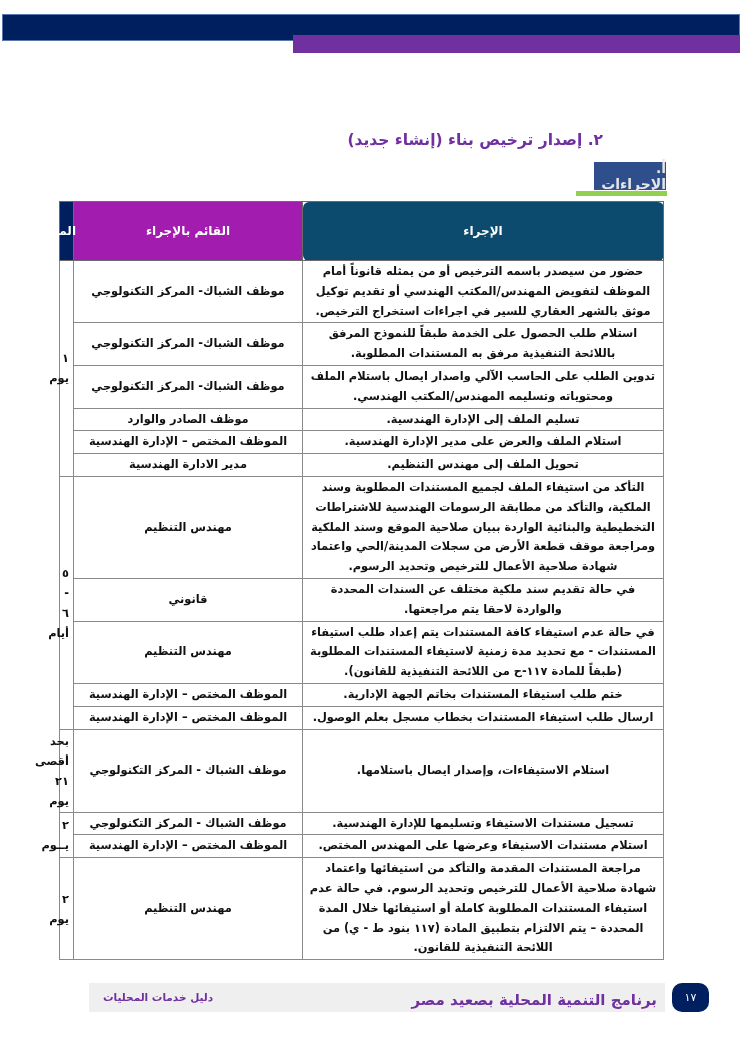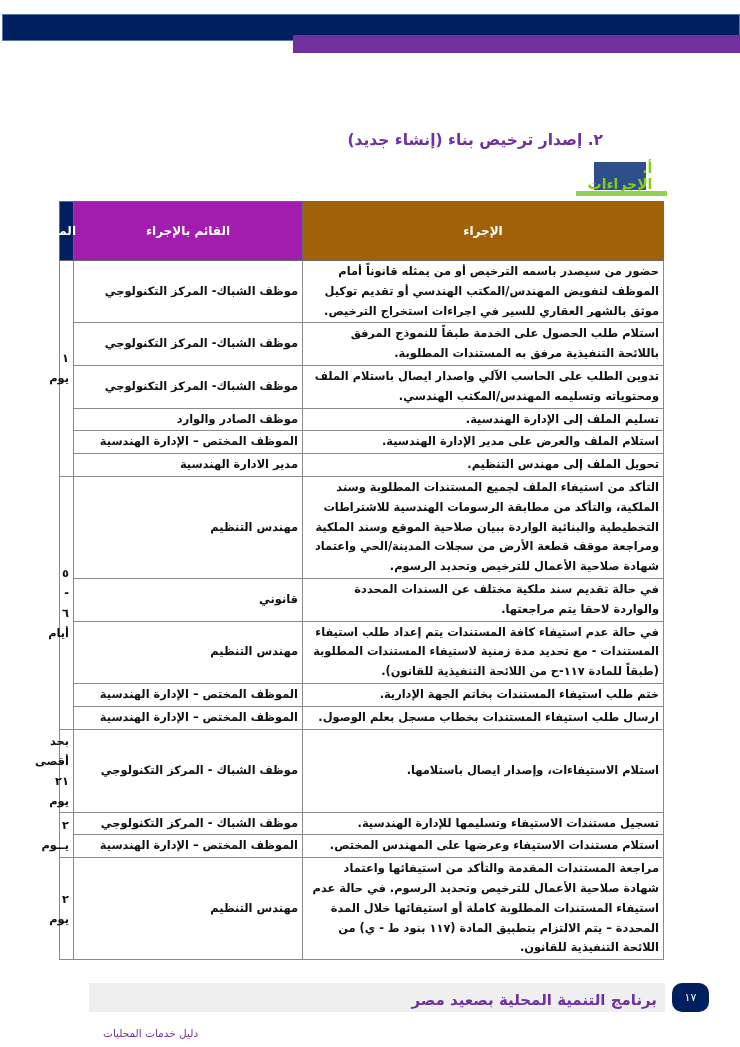--- a/index.html
+++ b/index.html
@@ -1,33 +1,33 @@
 <!DOCTYPE html>
 <html><head>
 <meta charset="utf-8">
 <style>
   html, body { margin:0; padding:0; background:#ffffff; }
   body { width:740px; height:1047px; position:relative; overflow:hidden;
          font-family:"DejaVu Sans", "Liberation Sans", sans-serif; color:#111; }
   .bar-navy { position:absolute; left:2px; top:14px; width:738px; height:27px; background:#001f5f; border:1px solid #5a78b0; box-sizing:border-box; }
   .bar-purple { position:absolute; left:293px; top:35px; width:447px; height:18px; background:#7030a0; }
   .section-title { position:absolute; right:137px; top:131px; direction:rtl; font-weight:bold; font-size:15.5px; color:#7030a0; white-space:nowrap; }
-  .sub-heading { position:absolute; left:594px; top:162px; width:52px; height:28px; background:#2f4e8c; color:#84cc16; font-weight:bold; font-size:14px; direction:rtl; display:flex; align-items:center; justify-content:center; }
+  .sub-heading { position:absolute; left:594px; top:162px; width:72px; height:28px; background:#2f4e8c; color:#e5e5e5; font-weight:bold; font-size:14px; direction:rtl; display:flex; align-items:center; justify-content:center; }
   .sub-underline { position:absolute; left:576px; top:191px; width:91px; height:5px; background:#92d050; }
   table.proc { position:absolute; left:59px; top:201px; width:605px; border-collapse:collapse; direction:rtl; table-layout:fixed; font-size:11.4px; font-weight:bold; }
   table.proc th { height:26px; color:#fff; font-size:12px; font-weight:bold; border:1px solid #6a6a6a; padding:16px; }
-  table.proc th.h-action { background:#a16207; width:328px; }
+  table.proc th.h-action { background:#0c4a6e; width:328px;border-radius:6px; }
   table.proc th.h-actor { background:#a21caf; width:196px; }
   table.proc th.h-dur { background:#001f5f; }
-  table.proc td { border:1px solid #8a8a8a; padding:1px 4px; vertical-align:middle; line-height:19.8px; text-align:right; }
+  table.proc td { border:1px solid #8a8a8a; padding:1px 4px; vertical-align:middle; line-height:19.8px; text-align:center; }
   table.proc td.dur { line-height:20px; }
   .footer { position:absolute; left:89px; top:983px; width:576px; height:29px; background:#efefef; direction:rtl; }
   .page-num { position:absolute; left:672px; top:983px; width:37px; height:29px; background:#001f5f; color:#fff; font-size:11px; display:flex; align-items:center; justify-content:center;border-radius:10px; }
   .footer-right { position:absolute; right:8px; top:8px; font-size:15px; color:#7030a0; font-weight:bold; white-space:nowrap; }
-  .footer-left { position:absolute; left:14px; top:8px; font-size:10.5px; color:#7030a0; font-weight:normal; white-space:nowrap;margin-top:36px; }
+  .footer-left { position:absolute; left:14px; top:8px; font-size:10.5px; color:#7030a0; font-weight:bold; white-space:nowrap; }
 </style>
 </head>
 <body>
 
 <div class="bar-navy"></div>
 <div class="bar-purple"></div>
 
 <div class="section-title">٢.   إصدار ترخيص بناء (إنشاء جديد)</div>
 <div class="sub-heading">أ. الإجراءات</div>
 <div class="sub-underline"></div>

